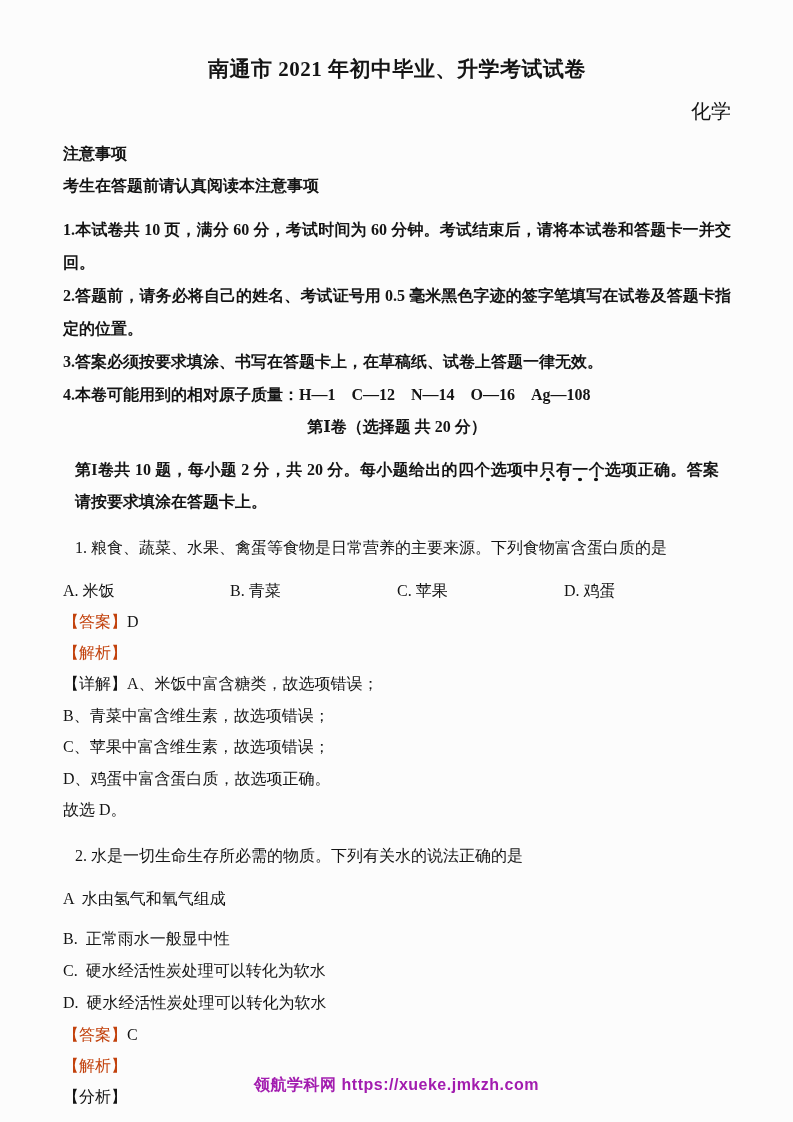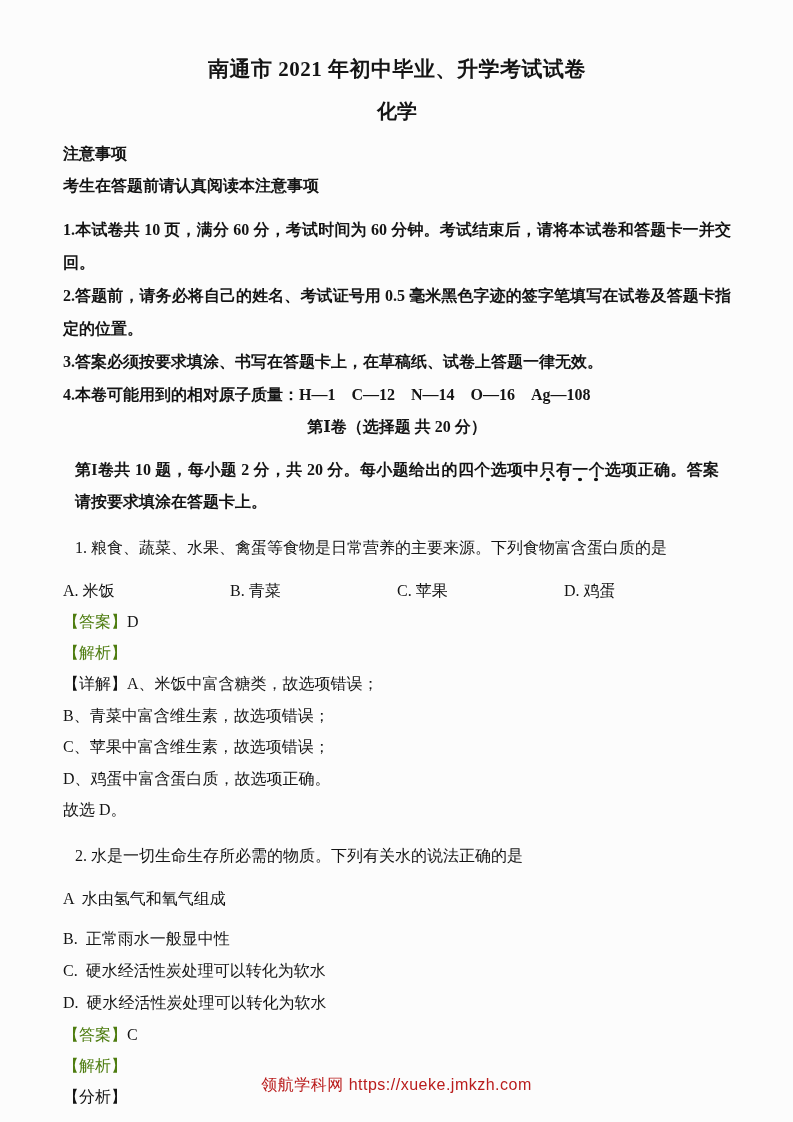--- a/index.html
+++ b/index.html
@@ -23,22 +23,22 @@
   .title {
     font-size: 21px;
     font-weight: 700;
     text-align: center;
     margin: 0 0 12px 0;
     line-height: 30px;
     letter-spacing: 0.5px;
   }
   .subject {
     font-size: 20px;
-    font-weight: 700;
-    text-align: center;
+    font-weight: 400;
+    text-align: right;
     margin: 0;
     line-height: 30px;
   }
   .notice-heading {
     font-weight: 700;
     margin: 13px 0 0 0;
     line-height: 30px;
   }
   .notice-sub {
     font-weight: 700;
@@ -82,41 +82,42 @@
     line-height: 31px;
   }
   .options-row .opt {
     flex: 0 0 25%;
     white-space: nowrap;
   }
   .ans-line {
     margin: 0;
     line-height: 31px;
   }
-  .blue-label { color: #4d7c0f; }
+  .blue-label { color: #c2410c; }
   .exp-line {
     margin: 0;
     line-height: 31.5px;
   }
   .q2-option {
     margin: 0;
     line-height: 32px;
     white-space: pre;
   }
   .q2-option.gap-after { margin-bottom: 8px; }
   .footer-watermark {
     position: absolute;
     left: 0;
     right: 0;
     bottom: 26px;
     text-align: center;
     font-family: "Liberation Sans", "DejaVu Sans", sans-serif;
     font-size: 16px;
-    color: #b91c1c;
+    color: #a21caf;
     letter-spacing: 0.5px;
+    font-weight: bold;
   }
 </style>
 </head>
 <body>
 
 <div class="page">
 
   <h1 class="title">南通市 2021 年初中毕业、升学考试试卷</h1>
   <h2 class="subject">化学</h2>
 

